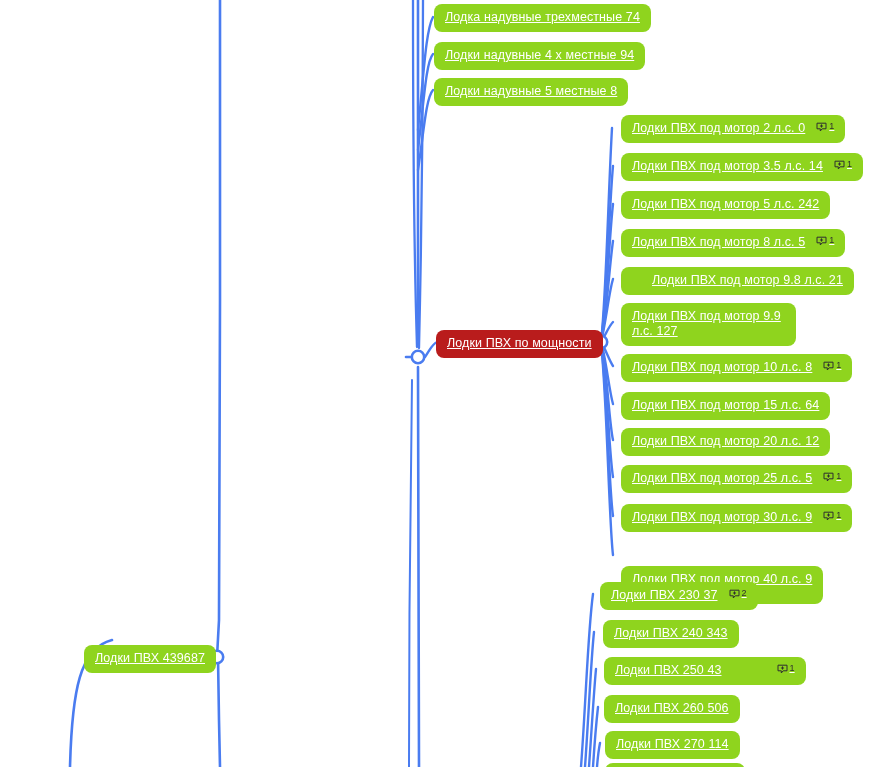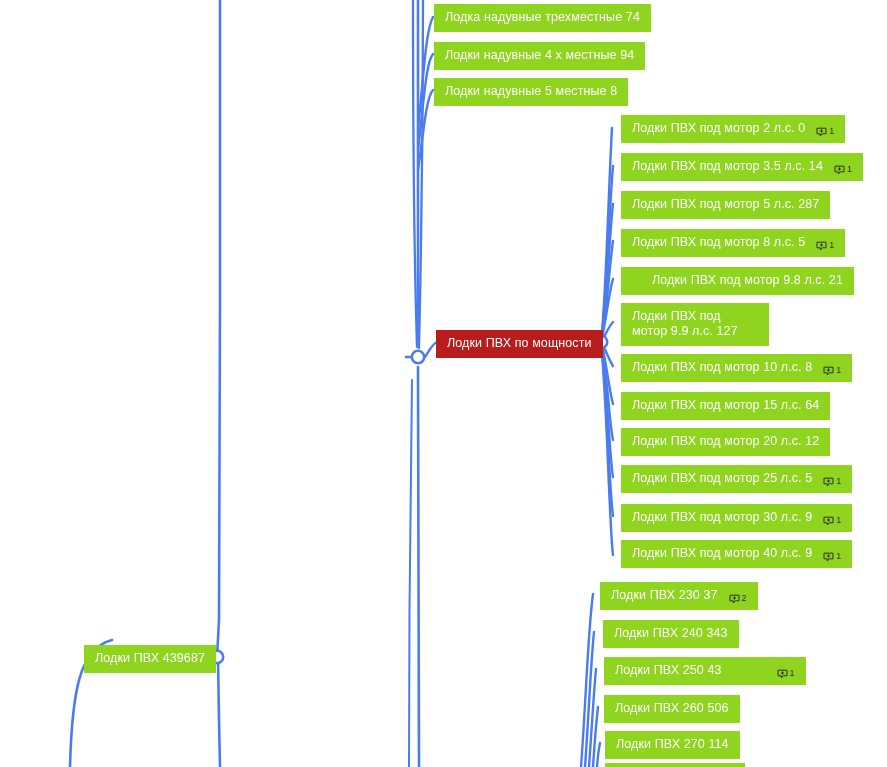--- a/index.html
+++ b/index.html
@@ -9,30 +9,31 @@
     font-family:"Liberation Sans","DejaVu Sans",sans-serif;
     overflow:hidden;
     position:relative;
   }
   #canvas{position:absolute;left:0;top:0;width:887px;height:767px;}
   svg#edges{position:absolute;left:0;top:0;width:887px;height:767px;}
 
   .node{
     position:absolute;
     box-sizing:border-box;
-    border-radius:0;
+    border-radius:8px;
     color:#ffffff;
     font-size:12.5px;
     line-height:15px;
     letter-spacing:0.1px;
     padding:6px 11px 7px 11px;
     white-space:nowrap;
     display:flex;
-    align-items:flex-end;
+    align-items:flex-start;
     z-index:5;
+    text-decoration:underline;
   }
   .node.green{background:#8fd41e;}
   .node.gray{background:#b91c1c;}
   .node.wrap{white-space:normal;}
 
   .node .label{display:inline-block;}
 
   .badge{
     display:inline-flex;
     align-items:center;
@@ -148,41 +149,41 @@
         <svg width="11" height="10" viewBox="0 0 11 10" xmlns="http://www.w3.org/2000/svg">
           <path d="M1 1.2h9v5.6H6.2L4.3 9V6.8H1z" fill="none" stroke="#2f2f2f" stroke-width="1"></path>
           <path d="M5.5 2.8v2.4M4.3 4h2.4" stroke="#2f2f2f" stroke-width="1" stroke-linecap="round"></path>
         </svg>
       </span>
       <span class="bcount">1</span>
     </span>
   </div>
 
   <div class="node green" style="left:621px;top:191px;">
-    <span class="label">Лодки ПВХ под мотор 5 л.с. 287</span>
+    <span class="label">Лодки ПВХ под мотор 5 л.с. 242</span>
   </div>
 
   <div class="node green" style="left:621px;top:229px;">
     <span class="label">Лодки ПВХ под мотор 8 л.с. 5</span>
     <span class="badge">
       <span class="bicon">
         <svg width="11" height="10" viewBox="0 0 11 10" xmlns="http://www.w3.org/2000/svg">
           <path d="M1 1.2h9v5.6H6.2L4.3 9V6.8H1z" fill="none" stroke="#2f2f2f" stroke-width="1"></path>
           <path d="M5.5 2.8v2.4M4.3 4h2.4" stroke="#2f2f2f" stroke-width="1" stroke-linecap="round"></path>
         </svg>
       </span>
       <span class="bcount">1</span>
     </span>
   </div>
 
   <div class="node green" style="left:621px;top:267px;padding-left:31px;">
     <span class="label">Лодки ПВХ под мотор 9.8 л.с. 21</span>
   </div>
 
-  <div class="node green wrap" style="left:621px;top:303px;width:148px;white-space:normal;">
+  <div class="node green wrap" style="left:621px;top:303px;width:175px;white-space:normal;">
     <span class="label">Лодки ПВХ под мотор 9.9 л.с. 127</span>
   </div>
 
   <div class="node green" style="left:621px;top:354px;">
     <span class="label">Лодки ПВХ под мотор 10 л.с. 8</span>
     <span class="badge">
       <span class="bicon">
         <svg width="11" height="10" viewBox="0 0 11 10" xmlns="http://www.w3.org/2000/svg">
           <path d="M1 1.2h9v5.6H6.2L4.3 9V6.8H1z" fill="none" stroke="#2f2f2f" stroke-width="1"></path>
           <path d="M5.5 2.8v2.4M4.3 4h2.4" stroke="#2f2f2f" stroke-width="1" stroke-linecap="round"></path>
@@ -219,21 +220,21 @@
       <span class="bicon">
         <svg width="11" height="10" viewBox="0 0 11 10" xmlns="http://www.w3.org/2000/svg">
           <path d="M1 1.2h9v5.6H6.2L4.3 9V6.8H1z" fill="none" stroke="#2f2f2f" stroke-width="1"></path>
           <path d="M5.5 2.8v2.4M4.3 4h2.4" stroke="#2f2f2f" stroke-width="1" stroke-linecap="round"></path>
         </svg>
       </span>
       <span class="bcount">1</span>
     </span>
   </div>
 
-  <div class="node green" style="left:621px;top:540px;">
+  <div class="node green" style="left:621px;top:566px;flex-direction:column;">
     <span class="label">Лодки ПВХ под мотор 40 л.с. 9</span>
     <span class="badge">
       <span class="bicon">
         <svg width="11" height="10" viewBox="0 0 11 10" xmlns="http://www.w3.org/2000/svg">
           <path d="M1 1.2h9v5.6H6.2L4.3 9V6.8H1z" fill="none" stroke="#2f2f2f" stroke-width="1"></path>
           <path d="M5.5 2.8v2.4M4.3 4h2.4" stroke="#2f2f2f" stroke-width="1" stroke-linecap="round"></path>
         </svg>
       </span>
       <span class="bcount">1</span>
     </span>

